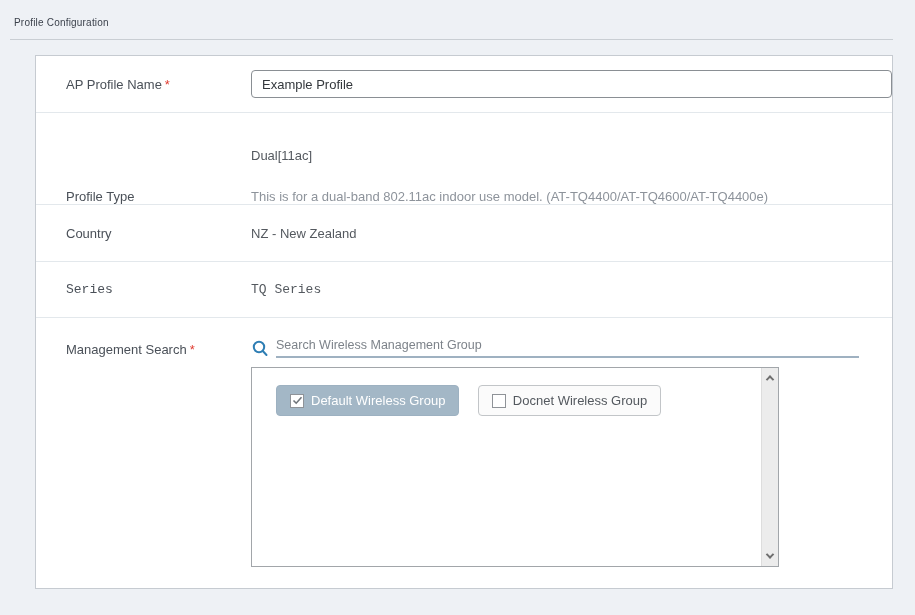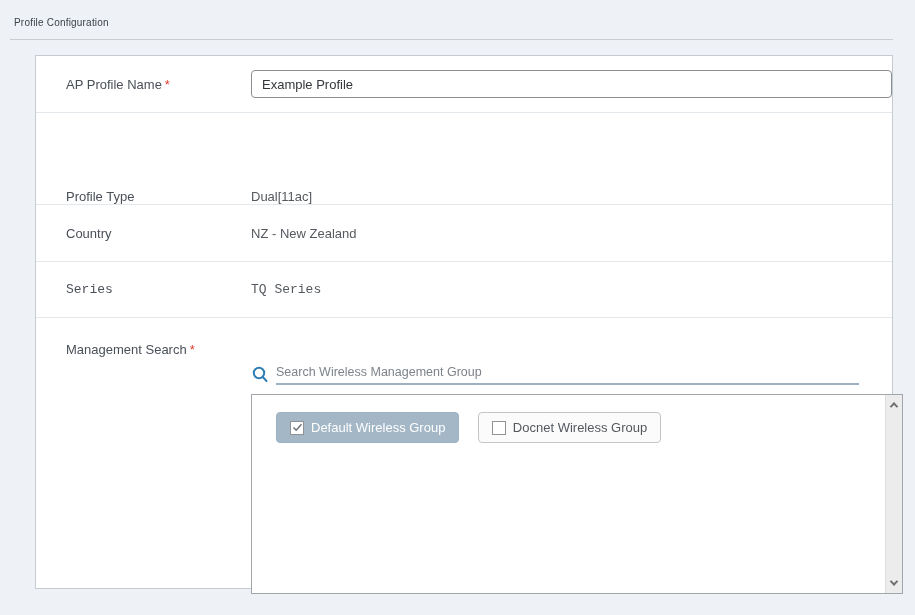--- a/index.html
+++ b/index.html
@@ -74,22 +74,21 @@
   .row-country { height: 57px; }
   .row-series  { height: 56px; font-family: Liberation Mono, monospace; }
 
   
   .row-mgmt { height: 271px; align-items: flex-start; }
   .row-mgmt .row-label { padding-top: 24px; }
   .mgmt-col { padding-top: 18px; }
   .search-bar {
     width: 608px;
     display: flex;
-    align-items: center;
-    margin-top: 27px;
+    align-items: flex-end;
   }
   .search-icon-wrap {
     flex: none;
     width: 18px; height: 20px;
     margin-right: 7px;
   }
   .search-input {
     flex: 1;
     border: none;
     border-bottom: 2px solid #9fb1c1;
@@ -97,21 +96,21 @@
     color: #54595f;
     padding: 2px 0 4px 0;
     outline: none;
     background: transparent;
     font-family: "Liberation Sans", sans-serif;
   }
   .search-input::placeholder { color: #7d838a; opacity: 1; }
 
   .group-box {
     margin-top: 9px;
-    width: 652px;
+    width: 528px;
     height: 200px;
     border: 1px solid #a2a6aa;
     background: #fff;
     display: flex;
   }
   .group-content {
     flex: 1;
     padding: 17px 0 0 24px;
   }
   .group-btn {
@@ -179,20 +178,21 @@
 
   <div class="row row-name">
     <div class="row-label"><span>AP Profile Name</span><span class="required">*</span></div>
     <input class="name-input" type="text" value="Example Profile" style="">
   </div>
 
   <div class="row row-type">
     <div class="row-label">Profile Type</div>
     <div>
       <div class="row-value">Dual[11ac]</div>
+      <div class="type-desc">This is for a dual-band 802.11ac indoor use model. (AT-TQ4400/AT-TQ4600/AT-TQ4400e)</div>
     </div>
   </div>
 
   <div class="row row-country">
     <div class="row-label">Country</div>
     <div class="row-value">NZ - New Zealand</div>
   </div>
 
   <div class="row row-series">
     <div class="row-label">Series</div>

